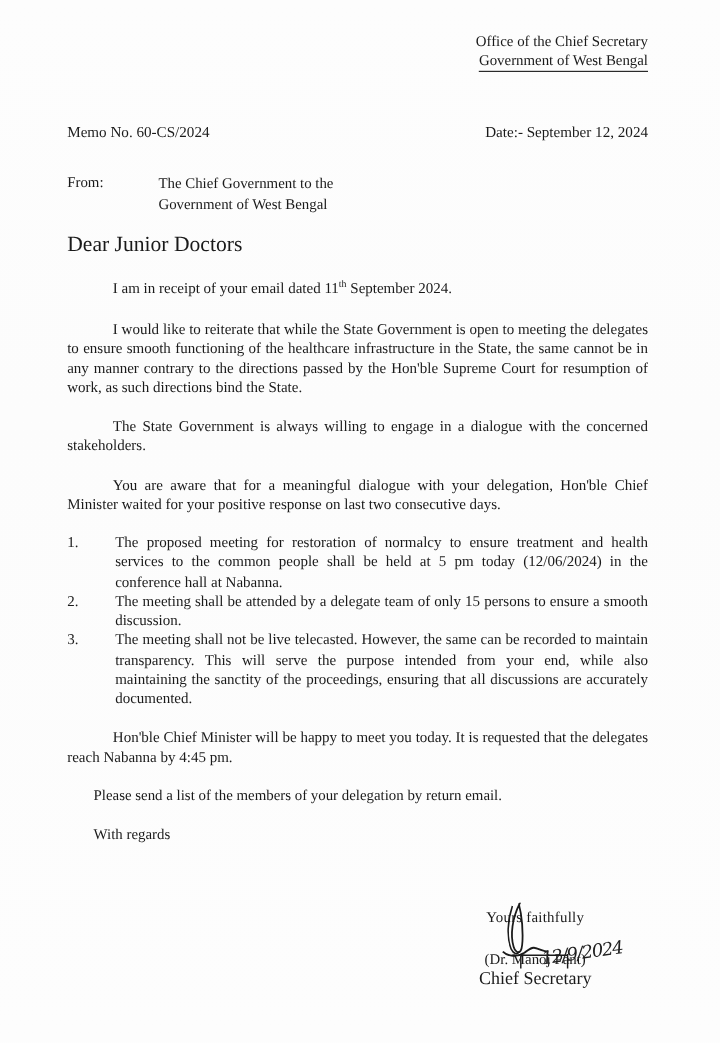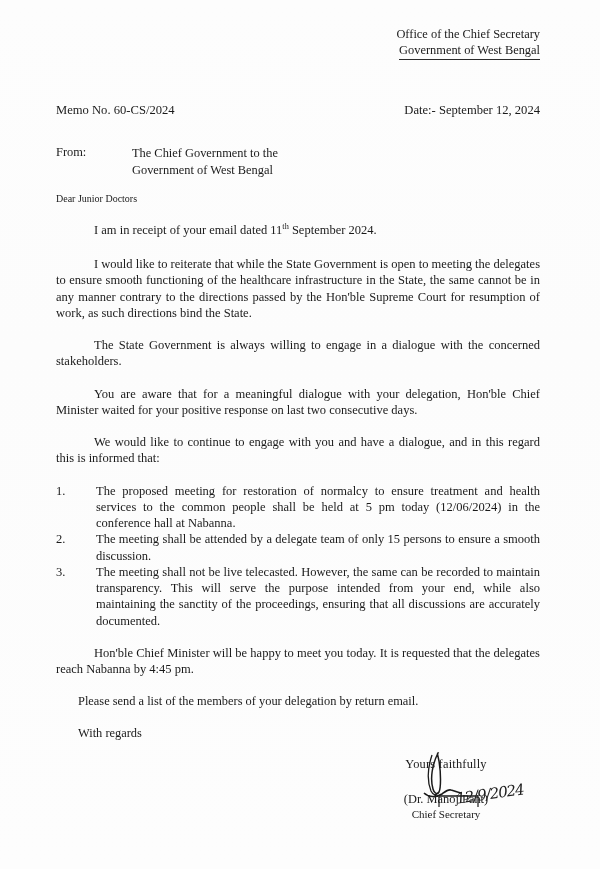--- a/index.html
+++ b/index.html
@@ -79,21 +79,21 @@
   }
   .from-lines {
     position: absolute;
     left: 76px;
     top: 0;
     line-height: 1.36;
   }
 
   .salutation {
     margin-top: 16px;
-    font-size: 10px;
+    font-size: 18px;
   }
 
   p.body {
     font-size: 12.5px;
     line-height: 1.30;
     text-align: justify;
     margin: 0;
     text-indent: 38px;
     hyphens: none;
   }
@@ -145,21 +145,21 @@
     letter-spacing: .2px;
   }
   .sig-name {
     display: block;
     font-size: 12.4px;
     margin-top: 20px;
     white-space: nowrap;
   }
   .sig-title {
     display: block;
-    font-size: 11px;
+    font-size: 15px;
     margin-top: 1px;
   }
   .signature-svg {
     position: absolute;
     left: 8px;
     top: -8px;
     pointer-events: none;
   }
   .handdate {
     position: absolute;
@@ -204,21 +204,20 @@
     <div class="salutation">Dear Junior Doctors</div>
 
     <p class="body gap-lg"><span>I am in receipt of your email dated 11</span><sup>th</sup><span> September 2024.</span></p>
 
     <p class="body gap-lg">I would like to reiterate that while the State Government is open to meeting the delegates to ensure smooth functioning of the healthcare infrastructure in the State, the same cannot be in any manner contrary to the directions passed by the Hon'ble Supreme Court for resumption of work, as such directions bind the State.</p>
 
     <p class="body gap-md">The State Government is always willing to engage in a dialogue with the concerned stakeholders.</p>
 
     <p class="body gap-md">You are aware that for a meaningful dialogue with your delegation, Hon'ble Chief Minister waited for your positive response on last two consecutive days.</p>
 
-    <p class="body gap-md">We would like to continue to engage with you and have a dialogue, and in this regard this is informed that:</p>
 
     <div class="numlist">
       <p class="numitem">
         <span class="num">1.</span>
         <span class="txt">The proposed meeting for restoration of normalcy to ensure treatment and health services to the common people shall be held at 5 pm today (12/06/2024) in the conference hall at Nabanna.</span>
       </p>
       <p class="numitem">
         <span class="num">2.</span>
         <span class="txt">The meeting shall be attended by a delegate team of only 15 persons to ensure a smooth discussion.</span>
       </p>

